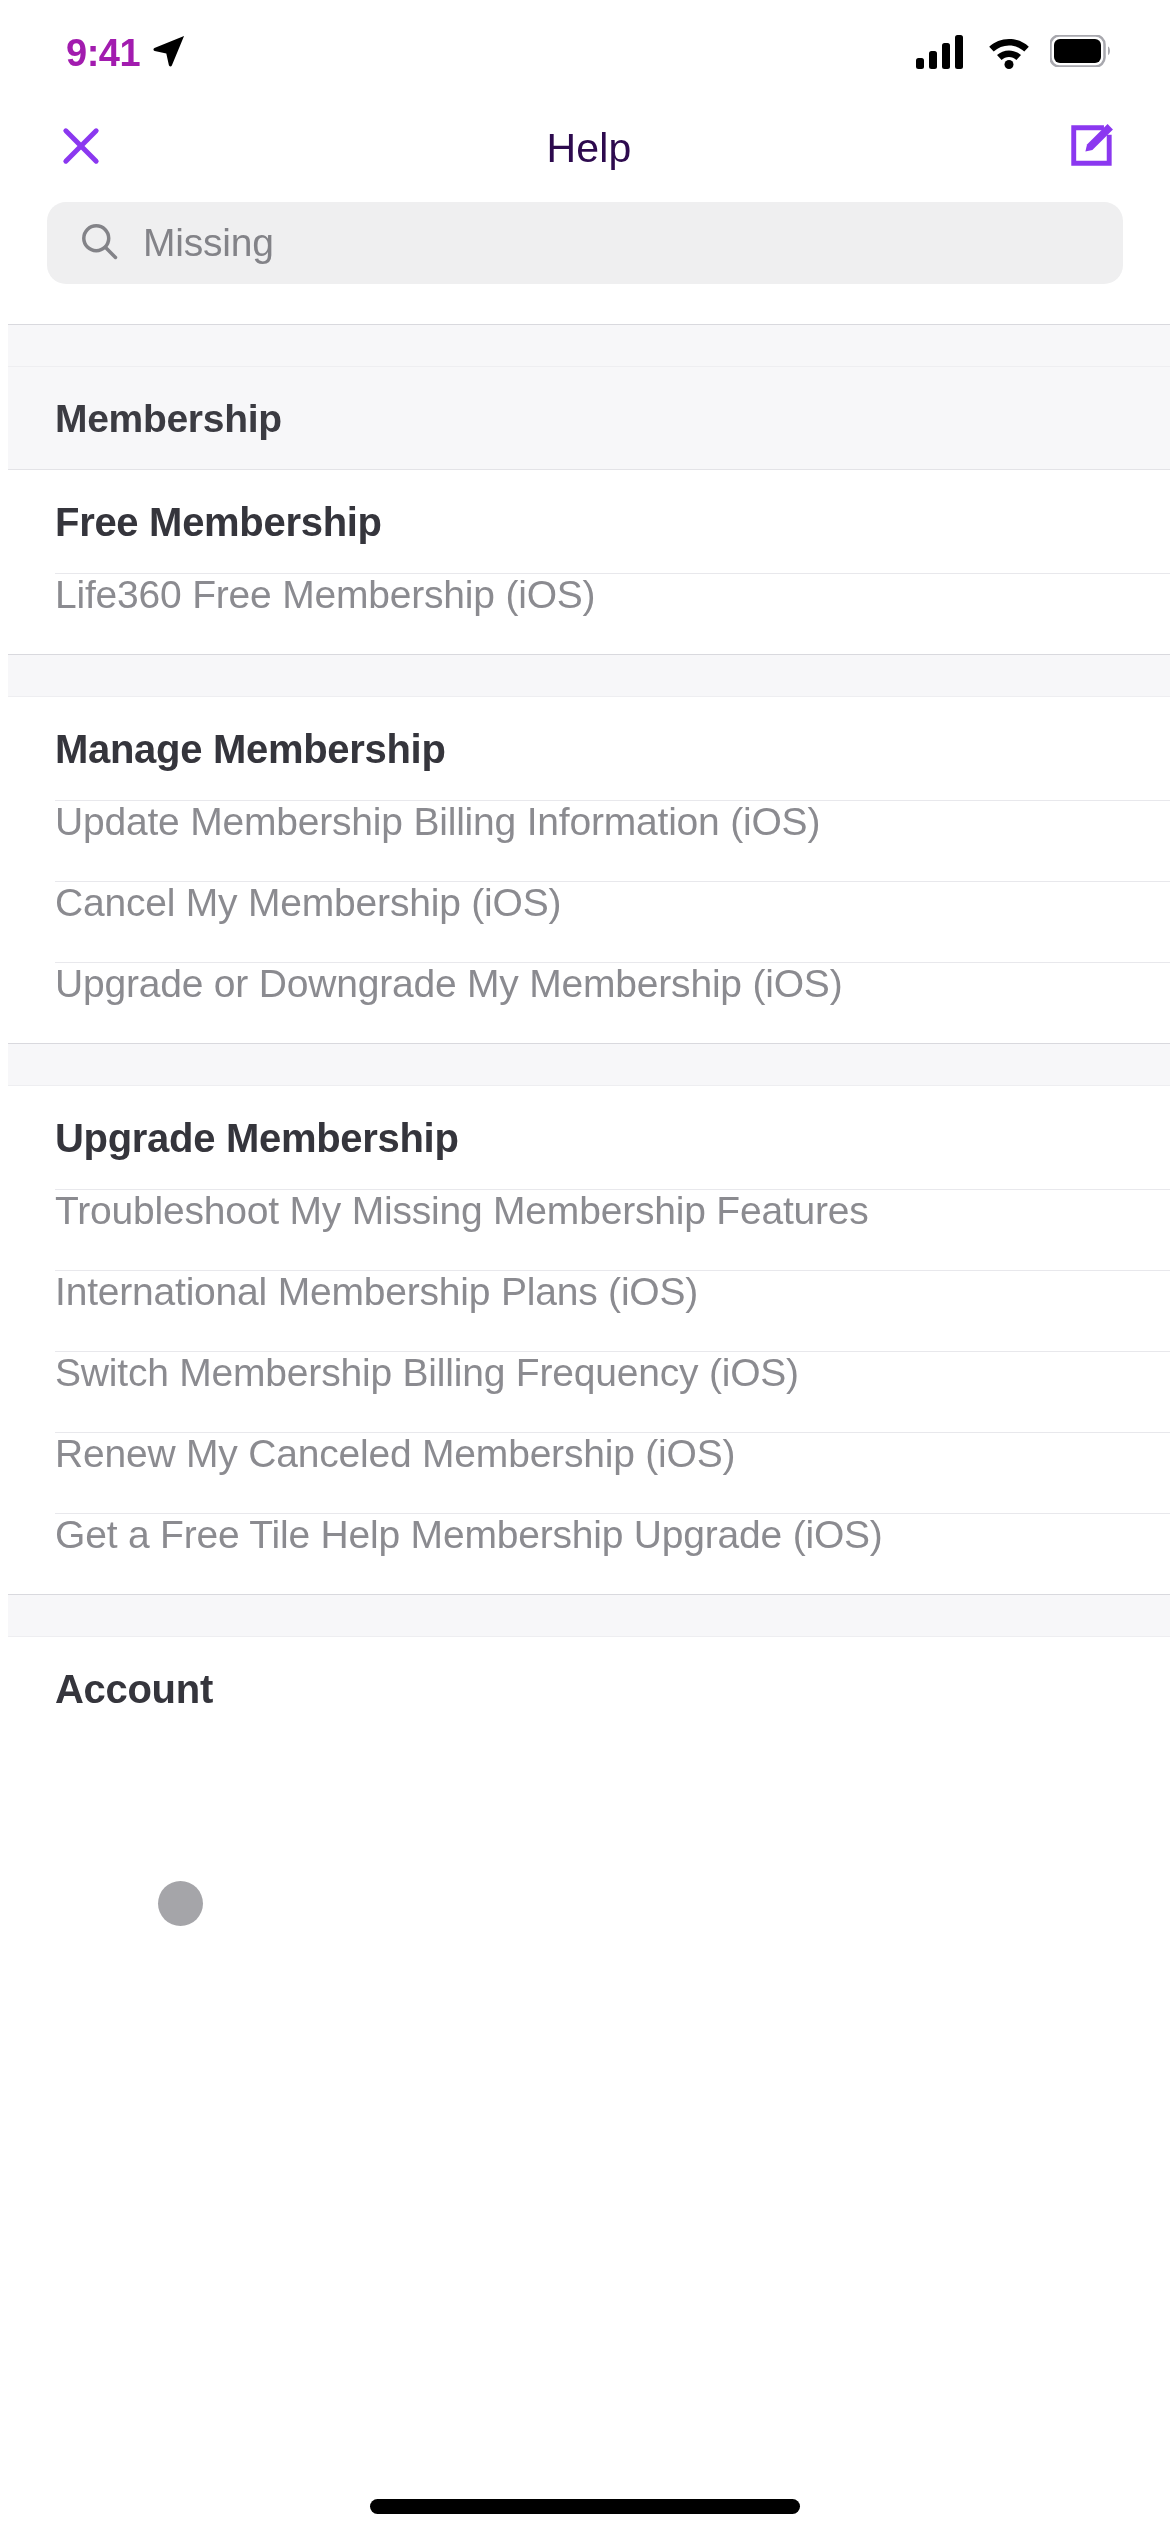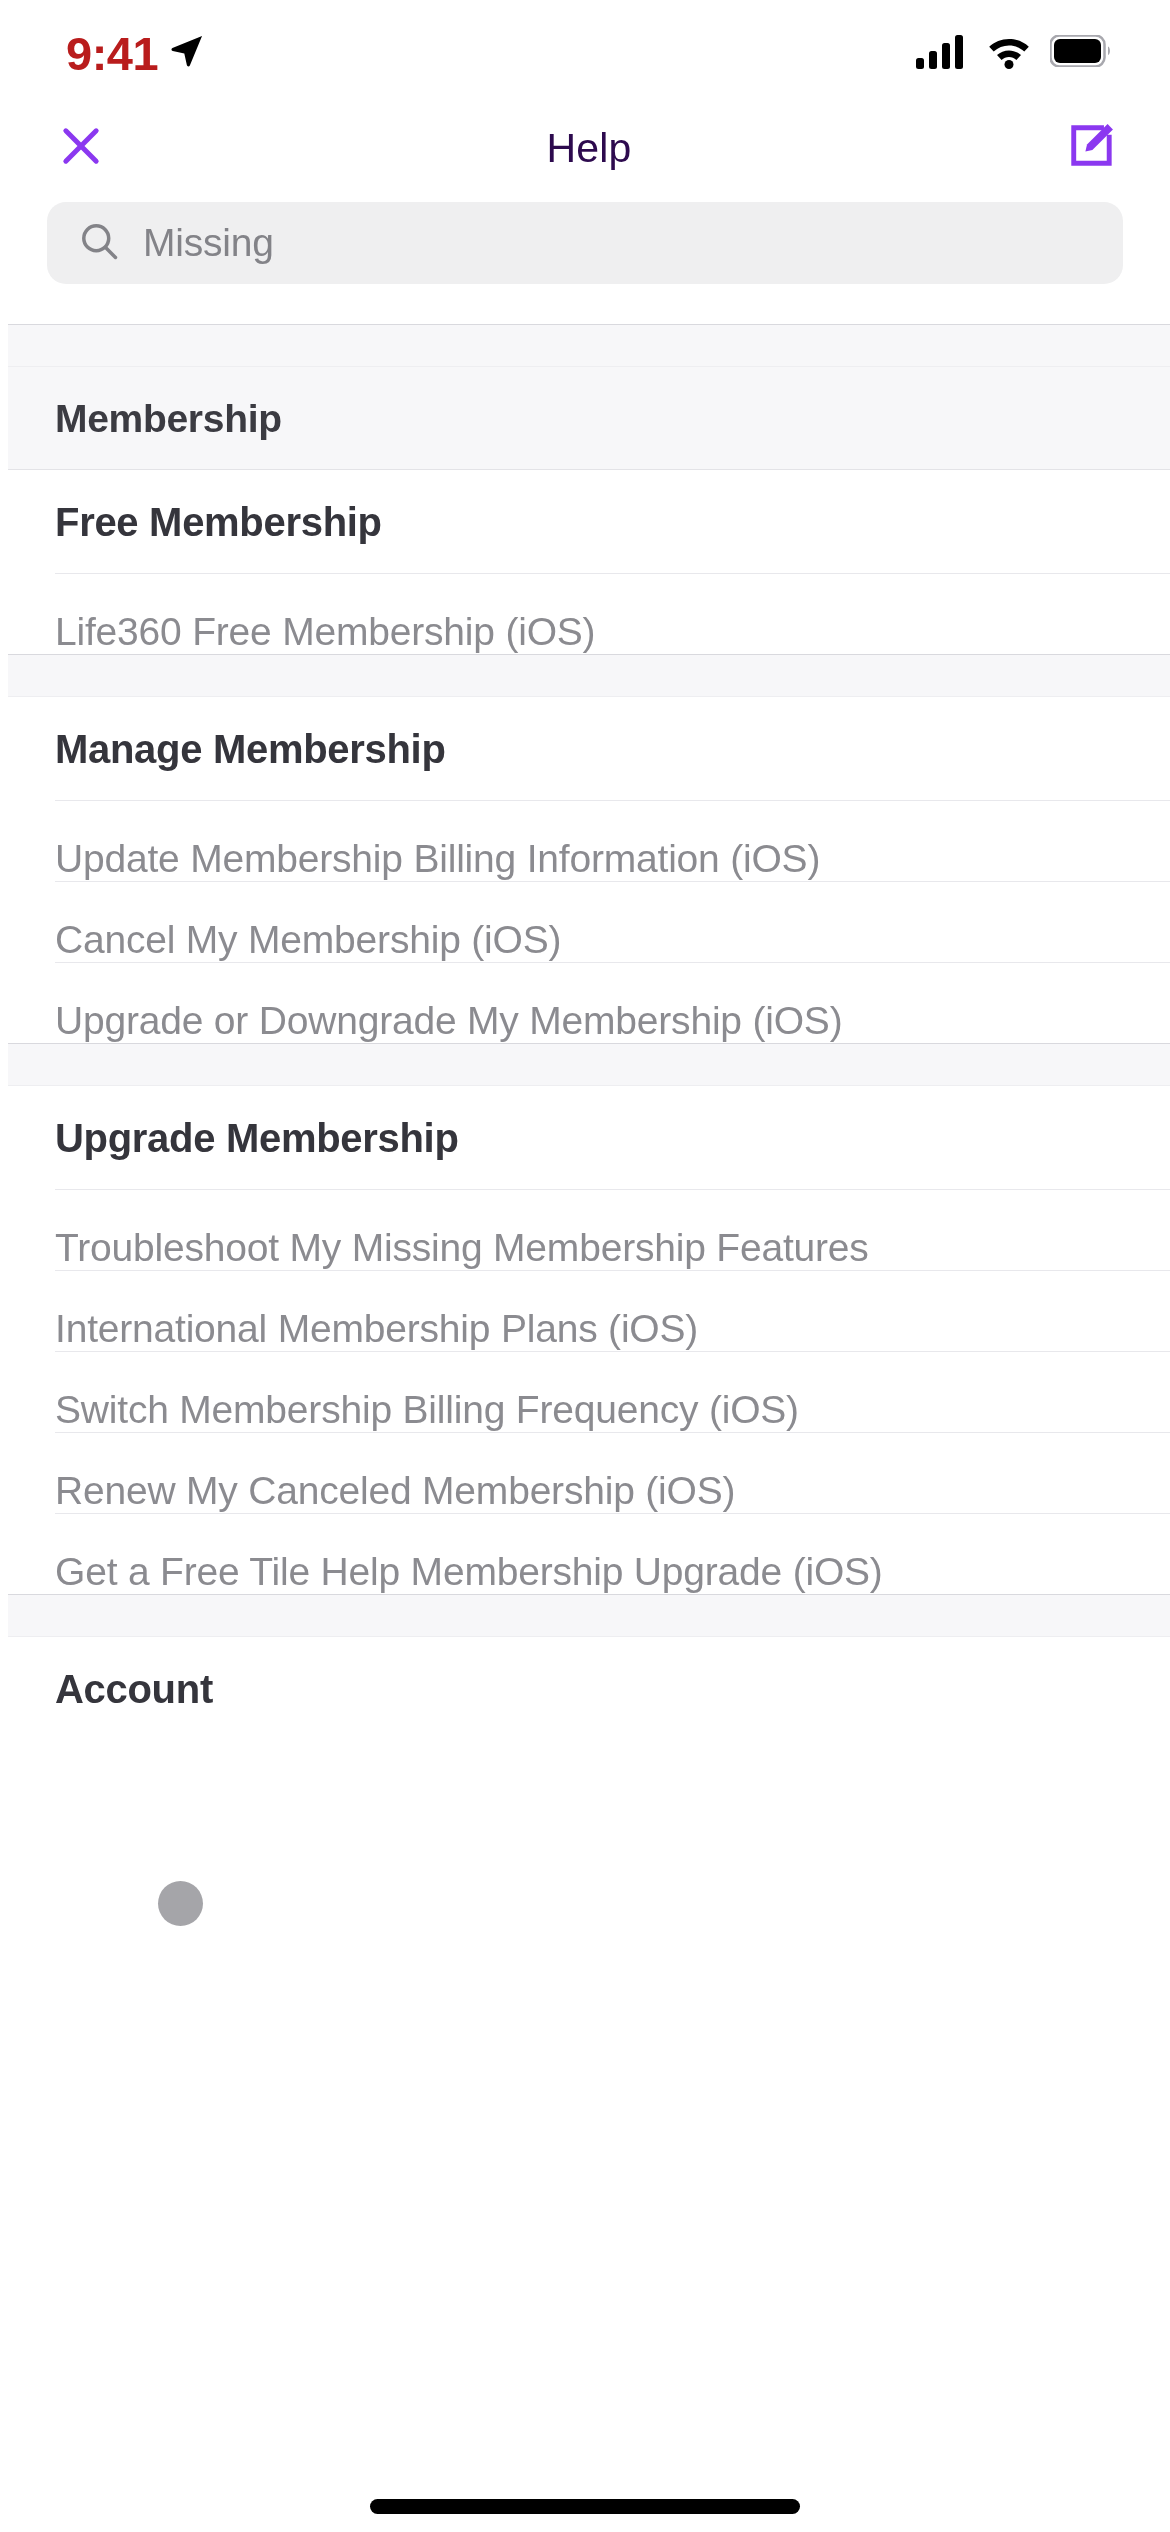--- a/index.html
+++ b/index.html
@@ -20,23 +20,23 @@
   .statusbar {
     position:relative;
     height:100px;
     display:flex;
     align-items:center;
     justify-content:space-between;
     padding:0 58px 0 66px;
   }
   .sb-left { display:flex; align-items:center; gap:10px; }
   .sb-time {
-    font-size:47px;
+    font-size:38px;
     font-weight:700;
-    color:#b91c1c;
+    color:#a21caf;
     letter-spacing:-0.5px;
     line-height:1;
     padding-top:6px;
   }
   .sb-loc { display:block; margin-top:6px; }
   .sb-right { display:flex; align-items:center; gap:16px; padding-top:6px; }
 
   
   .navbar {
     position:relative;
@@ -125,21 +125,21 @@
     font-size:40px;
     font-weight:700;
     color:#35353c;
     letter-spacing:-0.3px;
   }
 
   .row {
     background:#ffffff;
     min-height:80px;
     display:flex;
-    align-items:flex-end;
+    align-items:flex-start;
     padding:0 47px;
     cursor:pointer;
   }
   .row-text {
     font-size:39px;
     font-weight:400;
     color:#8b8b90;
     letter-spacing:-0.2px;
     line-height:1.1;
   }

